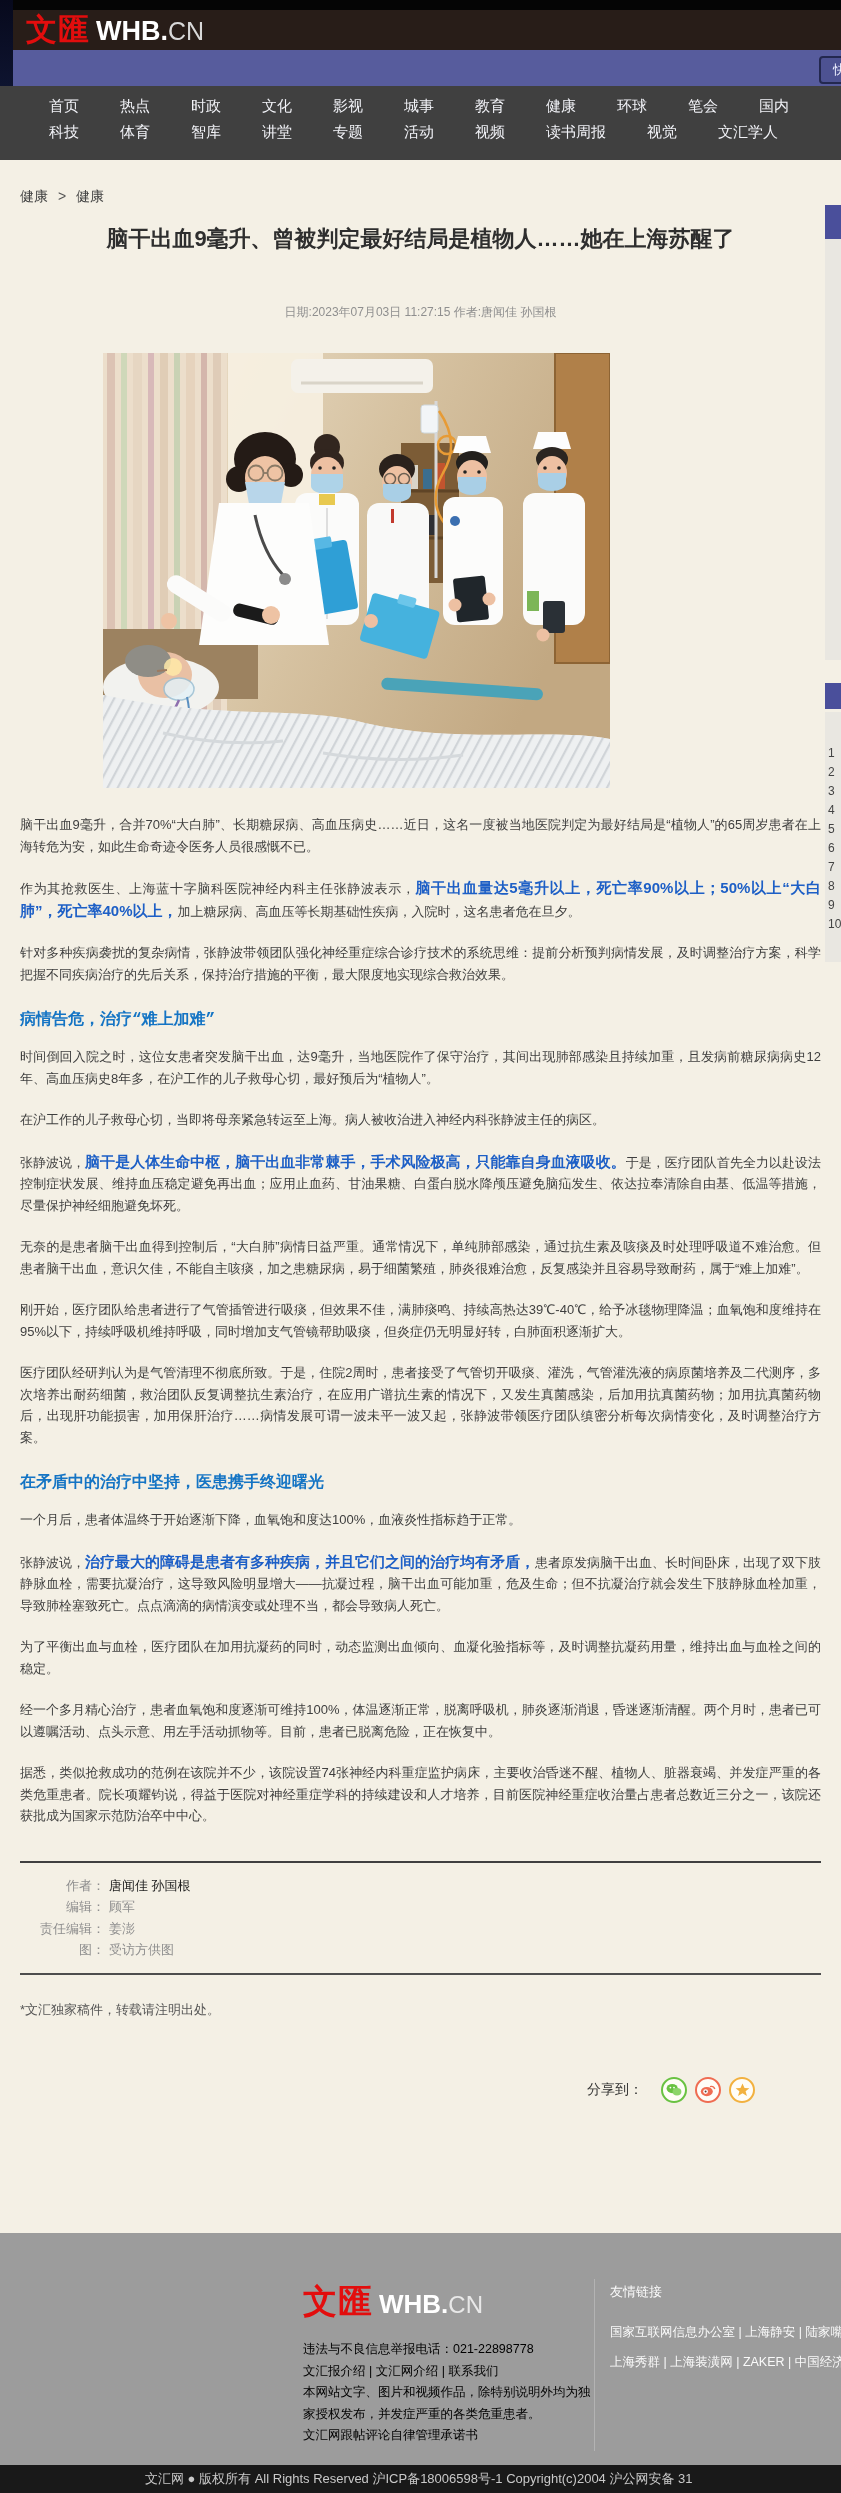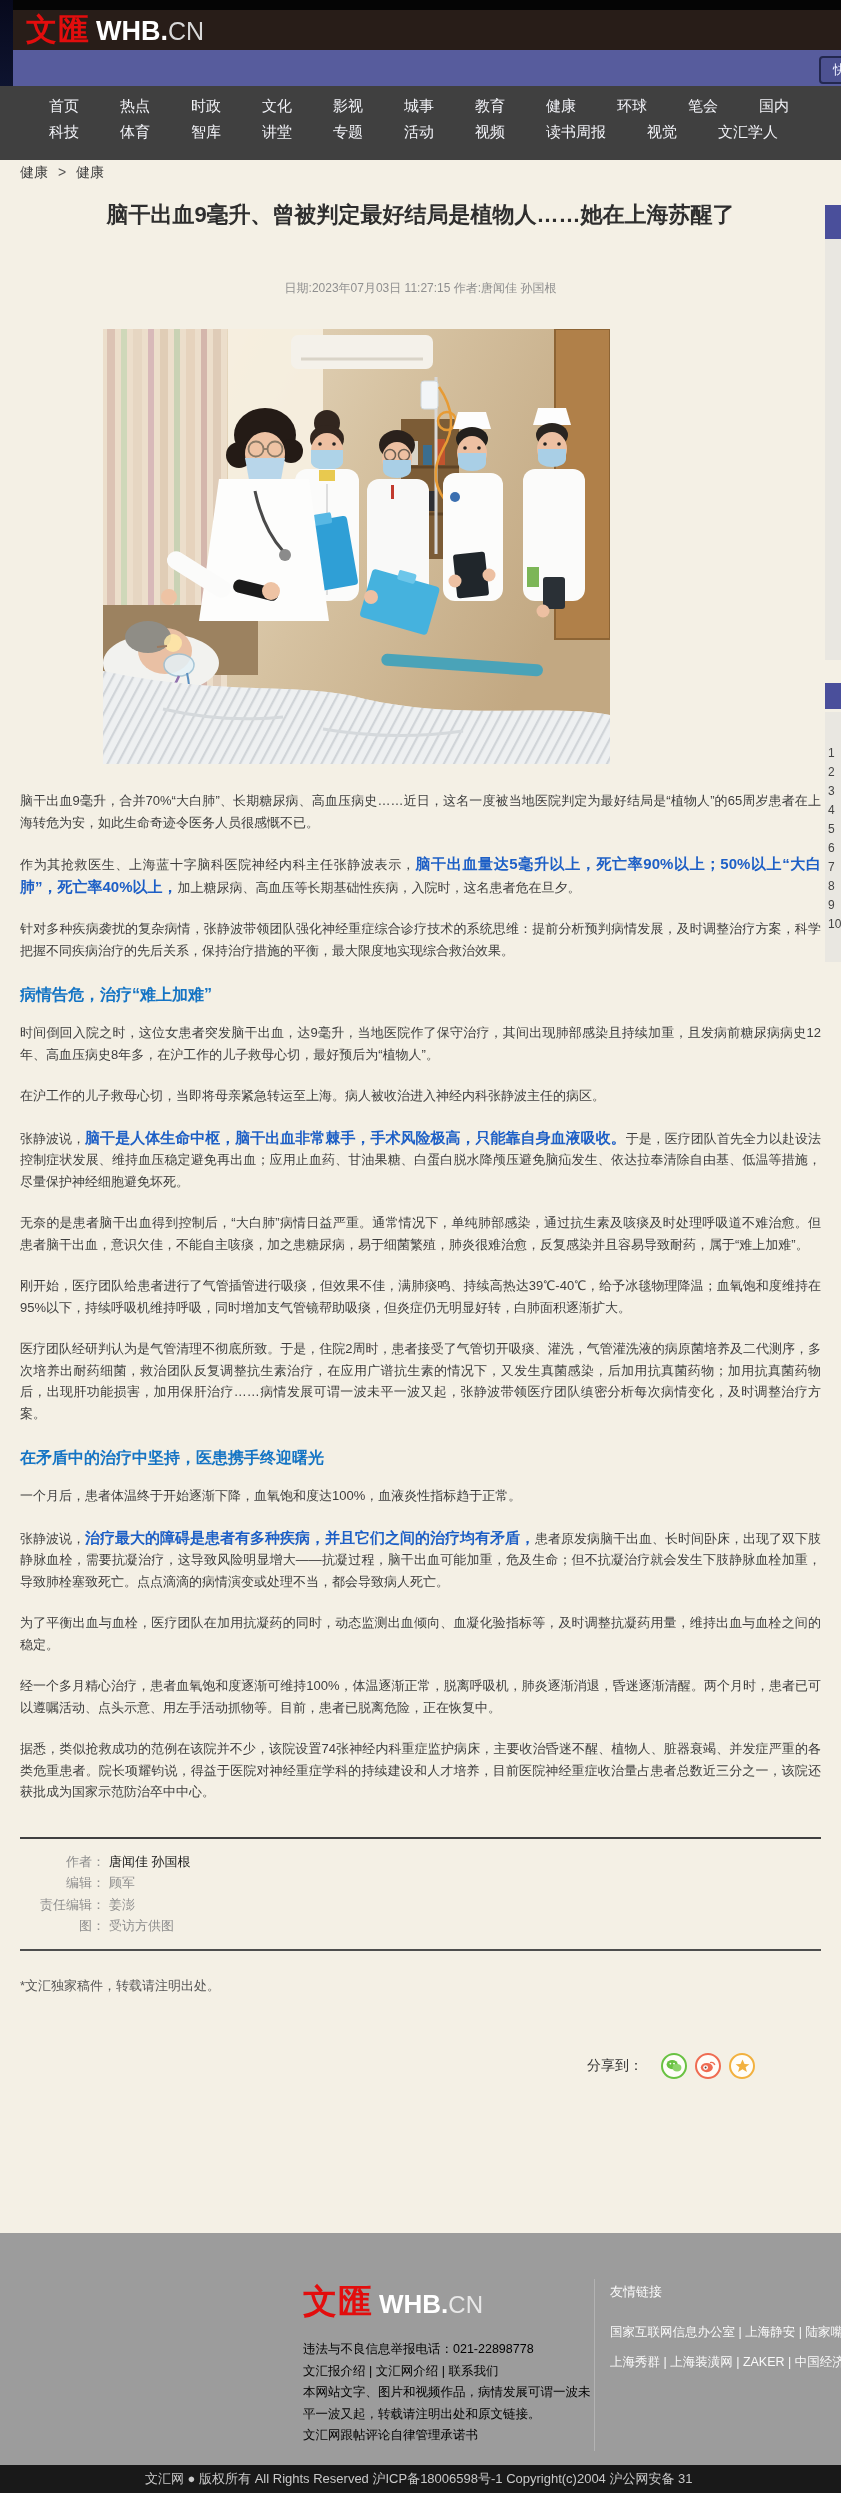--- a/index.html
+++ b/index.html
@@ -28,32 +28,32 @@
   .side-blue-1 { height:34px; background:#4a4f9b; }
   .side-gray-1 { height:421px; background:#e9e7e1; }
   .side-gap { height:23px; }
   .side-blue-2 { height:26px; background:#4a4f9b; }
   .side-gap2 { height:3px; }
   .side-gray-2 { height:250px; background:#e9e7e1; padding:32px 0 0 3px; overflow:hidden; }
   .rank-num { font-size:12px; color:#444; line-height:19px; white-space:nowrap; cursor:pointer; }
 
   
   .content-area { position:absolute; top:160px; left:0; right:0; height:2073px; overflow:hidden; }
-  .breadcrumb { margin:4px 0 0 20px; font-size:14px; color:#444; }
+  .breadcrumb { margin:28px 0 0 20px; font-size:14px; color:#444; }
   .breadcrumb .bc-link { cursor:pointer; }
   .bc-sep { margin:0 6px; color:#555; }
   .article-title { margin:18px 40px 0; text-align:center; font-size:22px; font-weight:bold; color:#2e2e2e; line-height:30px; }
   .article-meta { margin-top:50px; text-align:center; font-size:12px; color:#8f8f8f; }
   .photo-wrap { margin:32px 0 0 103px; width:507px; height:435px; overflow:hidden; }
   .photo-wrap svg { display:block; }
 
   .article-body { margin:26px 20px 0; width:801px; }
   .para { font-size:13px; line-height:21.5px; color:#3e3e3e; text-align:justify; margin-bottom:20px; }
   .em-blue { color:#1d5fc6; font-weight:bold; font-size:15px; }
-  .sec-h { color:#1474c4; font-size:16px; font-weight:bold; margin:24px 0 16px; }
+  .sec-h { color:#1474c4; font-size:16px; font-weight:bold; margin:24px 0 16px;font-family:Liberation Mono, monospace; }
 
   .author-box { margin:34px 20px 0; border-top:2px solid #404040; border-bottom:2px solid #4d4d4d;
                 padding:12px 0 12px 0; }
   .meta-row { display:flex; font-size:13px; line-height:21.5px; }
   .meta-label { width:85px; text-align:right; color:#8f8f8f; flex:none; }
   .meta-value { color:#8f8f8f; margin-left:4px; }
   .meta-value.strong { color:#1e1e1e; font-weight:normal; }
 
   .footnote { margin:26px 20px 0; font-size:13px; color:#555; }
 
@@ -389,21 +389,21 @@
 
   <div class="footer">
     <div class="footer-left">
       <div class="f-logo">
         <span class="logo-wen">文匯</span>
         <span class="logo-whb">WHB.</span>
         <span class="logo-cn">CN</span>
       </div>
       <div class="f-line">违法与不良信息举报电话：021-22898778</div>
       <div class="f-line link">文汇报介绍 | 文汇网介绍 | 联系我们</div>
-      <div class="f-line">本网站文字、图片和视频作品，病情发展可谓一波未平一波又起，转载请注明出处和原文链接。</div>
+      <div class="f-line">本网站文字、图片和视频作品，除特别说明外均为独家授权发布，并发症严重的各类危重患者。</div>
       <div class="f-line link">文汇网跟帖评论自律管理承诺书</div>
     </div>
     <div class="footer-divider"></div>
     <div class="footer-right">
       <div class="friends-title">友情链接</div>
       <div>
           <div class="friend-line">国家互联网信息办公室 | 上海静安 | 陆家嘴金融网</div>
           <div class="friend-line">上海秀群 | 上海装潢网 | ZAKER | 中国经济网</div>
         </div>
     </div>

